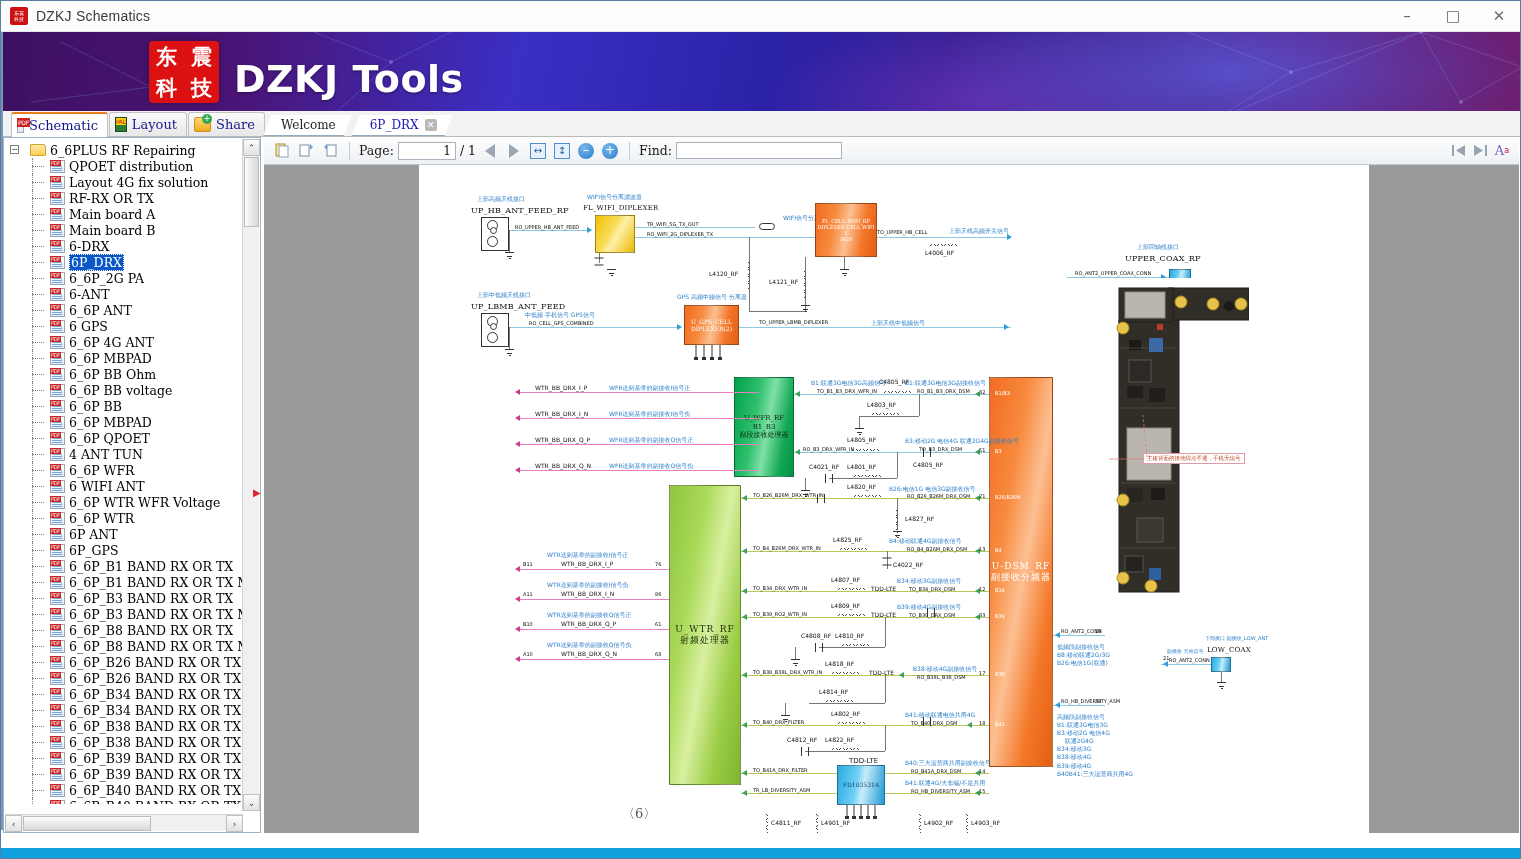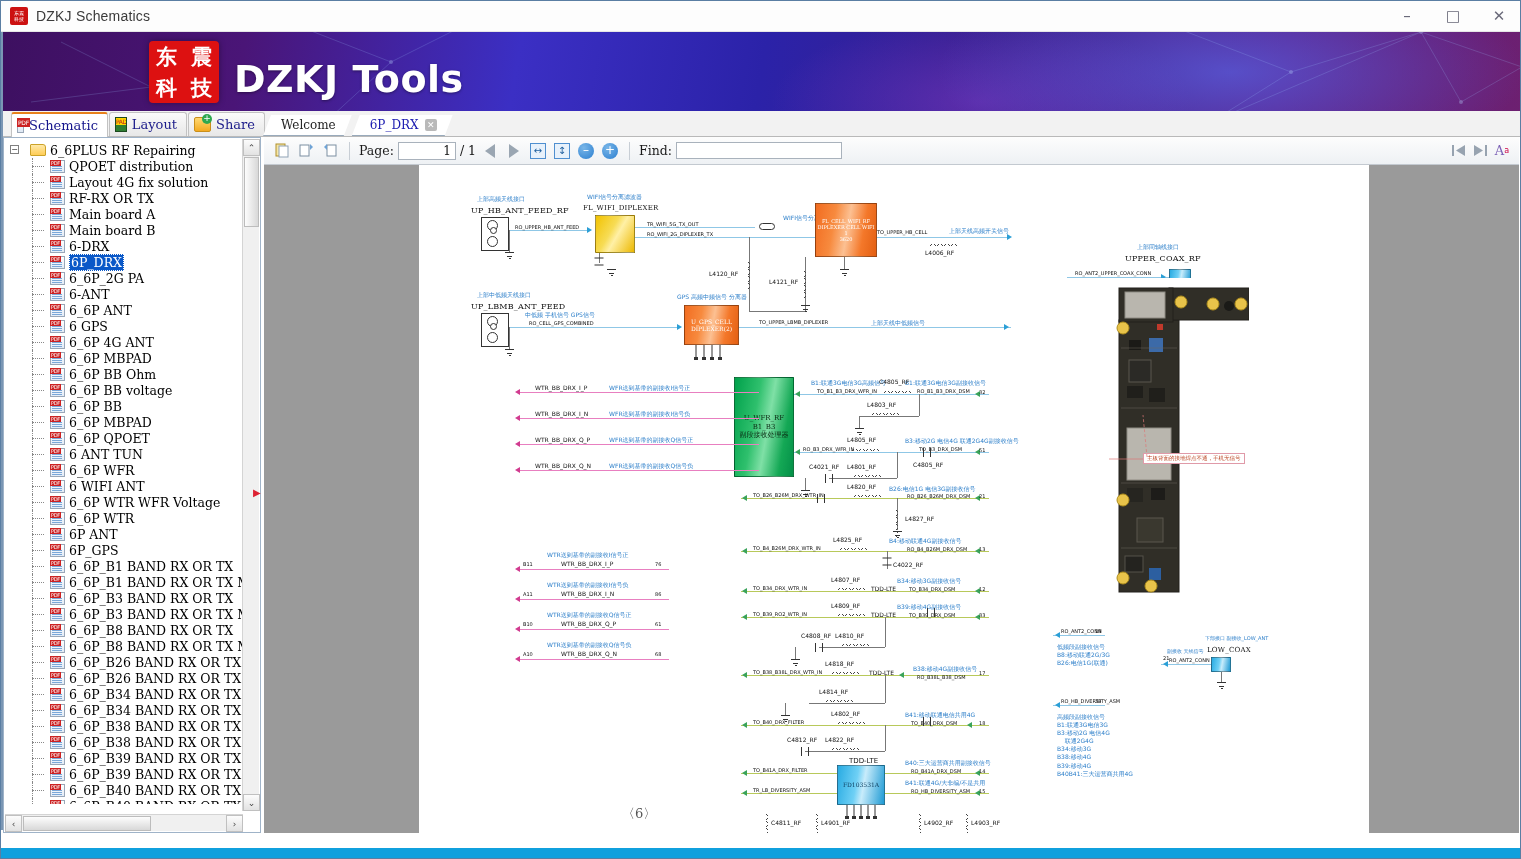--- a/index.html
+++ b/index.html
@@ -581,21 +581,21 @@
           <div class="tree-item">
             <span class="vline"></span>
             <span class="dash"></span>
             <span class="pdf-ic"></span>
             <span class="lbl">6_6P QPOET</span>
           </div>
           <div class="tree-item">
             <span class="vline"></span>
             <span class="dash"></span>
             <span class="pdf-ic"></span>
-            <span class="lbl">6 ANT TUN</span>
+            <span class="lbl">4 ANT TUN</span>
           </div>
           <div class="tree-item">
             <span class="vline"></span>
             <span class="dash"></span>
             <span class="pdf-ic"></span>
             <span class="lbl">6_6P WFR</span>
           </div>
           <div class="tree-item">
             <span class="vline"></span>
             <span class="dash"></span>
@@ -950,21 +950,29 @@
           <path d="M34 44 L0 44" stroke="#d77" stroke-width=".7" fill="none"></path>
         </svg>
 
 
         <div class="blk blk-green" style="left:315px;top:212px;width:60px;height:100px;font-size:7px;color:#0b2a13;">
           <div>U_WFR_RF</div>
           <div>B1_B3</div>
           <div>副段接收处理器</div>
         </div>
 
-
+        <div class="blk blk-lime" style="left:250px;top:320px;width:72px;height:300px;font-size:9px;color:#1d2d08;letter-spacing:1px;">
+          <div>U_WTR_RF</div>
+          <div>射频处理器</div>
+        </div>
+
+        <div class="blk blk-orange" style="left:570px;top:212px;width:64px;height:390px;font-size:9px;color:#fff;letter-spacing:1px;">
+          <div>U-DSM_RF</div>
+          <div>副接收分频器</div>
+        </div>
 
 
         <div class="lbl-blue" style="left:786px;top:470px;font-size:5px;">下部接口 副接收_LOW_ANT</div>
         <div class="lbl-black" style="left:788px;top:481px;font-size:7px;">LOW_COAX</div>
         <div class="blk blk-cyan" style="left:792px;top:492px;width:20px;height:15px;"></div>
         <div class="wire" style="left:742px;top:499px;width:50px;"></div>
         <div class="arrow-r" style="left:744px;top:496px;transform:scaleX(-1);"></div>
         <div class="lbl-blue" style="left:748px;top:483px;font-size:5px;">副接收 天线信号</div>
         <div class="lbl-tiny" style="left:750px;top:492px;">RO_ANT2_CONN</div>
         <div class="vwire" style="left:802px;top:507px;height:10px;"></div>

